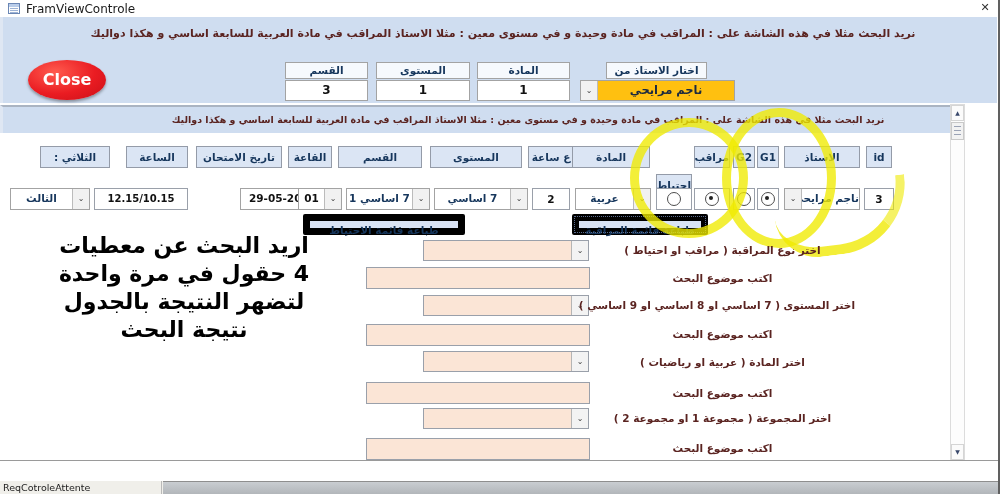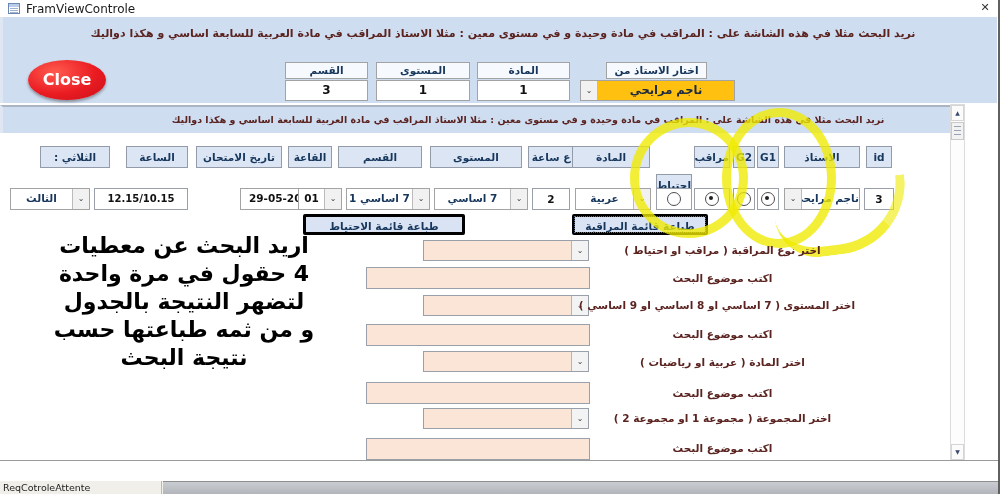--- a/index.html
+++ b/index.html
@@ -43,21 +43,21 @@
   
   .fld{position:absolute;top:188px;height:22px;background:#fff;border:1px solid #9aa0aa;box-sizing:border-box;
      font-size:10.5px;font-weight:bold;color:#16365c;text-align:center;line-height:20px;direction:rtl;white-space:nowrap;overflow:hidden;}
   .fldc{position:absolute;top:188px;height:22px;}
   .fldc .combo{position:static;width:100%;height:100%;}
   .radcell{position:absolute;top:188px;height:22px;background:#fff;border:1px solid #9aa0aa;box-sizing:border-box;
      display:flex;align-items:center;justify-content:center;}
   .radio{width:12px;height:12px;border:1px solid #4d4d4d;border-radius:50%;background:#fff;position:relative;cursor:pointer;}
   .radio.checked::after{content:"";position:absolute;left:3px;top:3px;width:4px;height:4px;border-radius:50%;background:#222;}
   
-  .pbtn{position:absolute;height:21px;background:#d9e3f4;border:3px solid #000000;border-radius:2px;box-sizing:border-box;
+  .pbtn{position:absolute;height:21px;background:#d9e3f4;border:7px solid #000000;border-radius:2px;box-sizing:border-box;
      font-size:10.5px;font-weight:bold;color:#16365c;text-align:center;line-height:19px;direction:rtl;cursor:pointer;}
   .pbtn.focused{outline:1px dotted #5a6c8e;outline-offset:-3px;}
   
   .peach{position:absolute;background:#fbe5d6;border:1px solid #9aa0aa;box-sizing:border-box;}
   .peach .parr{position:absolute;right:0;top:0;bottom:0;width:16px;background:#f3f3f3;border-left:1px solid #b5b5b5;
      color:#444;font-size:8px;text-align:center;line-height:19px;cursor:pointer;}
   .mlabel{position:absolute;font-size:10.5px;font-weight:bold;color:#5a2320;direction:rtl;text-align:center;white-space:nowrap;}
   .bignote{position:absolute;left:30px;top:232px;width:308px;text-align:center;direction:rtl;
      font-size:22px;font-weight:bold;color:#000;line-height:28px;}
   
@@ -192,21 +192,20 @@
   <div class="pbtn focused" style="left:572px;top:214px;width:136px;">طباعة قائمة المراقبة</div>
 
   <div class="ycircle" style="left:630px;top:118px;width:100px;height:102px;"></div>
   <div class="ycircle" style="left:722px;top:108px;width:96px;height:122px;"></div>
   <div class="ytail" style="left:775px;top:182px;width:125px;height:62px;"></div>
 
   <div class="bignote">
     <div>اريد البحث عن  معطيات</div>
     <div>4 حقول في مرة واحدة</div>
     <div>لتضهر النتيجة بالجدول</div>
-    <div>و من ثمه طباعتها حسب</div>
     <div>نتيجة البحث</div>
   </div>
 
   <div class="peach" style="left:423px;top:240px;width:166px;height:21px;">
       <span class="parr">⌄</span>
     </div>
   <div class="mlabel" style="left:595px;top:244px;width:255px;">اختر نوع المراقبة ( مراقب او احتياط )</div>
 
   <div class="peach" style="left:366px;top:267px;width:224px;height:22px;"></div>
   <div class="mlabel" style="left:595px;top:272px;width:255px;">اكتب موضوع البحث</div>

